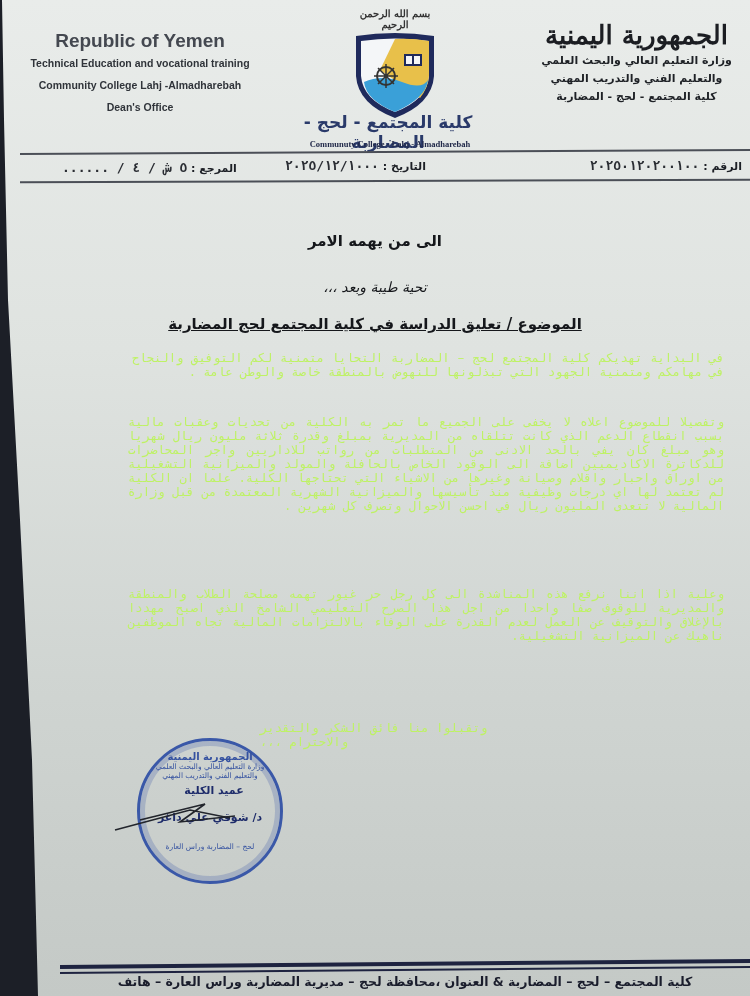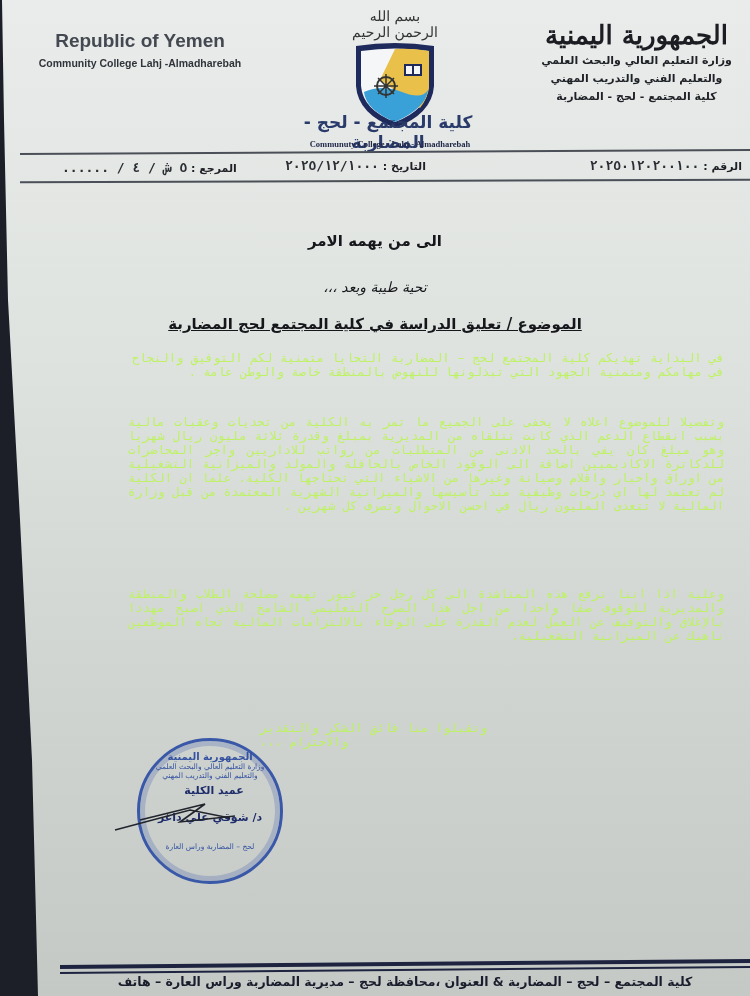--- a/index.html
+++ b/index.html
@@ -9,21 +9,21 @@
            background:linear-gradient(180deg,#e9ecea 0%,#dfe3e0 35%,#cfd4d1 70%,#c4c9c6 100%);
            clip-path:polygon(2px 0,750px 0,750px 996px,38px 996px,32px 760px,20px 520px,8px 300px,4px 120px); }
   .abs { position:absolute; }
   .en-head { left:15px; top:30px; width:250px; text-align:center; color:#3a3e45; }
   .en-title { font-family:"Liberation Sans",sans-serif; font-size:19px; font-weight:bold; color:#444850; margin-bottom:0; }
   .en-line { font-family:"Liberation Sans",sans-serif; font-size:10.5px; font-weight:bold; line-height:22px; color:#30343a; }
   .ar-head { right:6px; top:20px; width:215px; text-align:center; direction:rtl; color:#1e2126; }
   .ar-title { font-family:"DejaVu Serif",serif; font-size:26px; font-weight:bold; letter-spacing:1px; margin-bottom:2px; color:#1b1d22; }
   .ar-line { font-family:"DejaVu Sans",sans-serif; font-size:11px; font-weight:bold; line-height:18px; }
   .logo { left:350px; top:8px; width:90px; text-align:center; }
-  .basmala { font-family:"DejaVu Serif",serif; font-size:14px; color:#333; direction:rtl; }
+  .basmala { font-family:"DejaVu Serif",serif; font-size:10px; color:#333; direction:rtl;font-weight:bold; }
   .college-ar { left:288px; top:112px; width:200px; text-align:center; direction:rtl;
                 font-size:17px; font-weight:bold; color:#2a3a6a; font-family:"DejaVu Sans",sans-serif; }
   .college-en { left:290px; top:139px; width:200px; text-align:center;
                 font-family:"Liberation Serif",serif; font-size:8.5px; font-weight:bold; color:#222a4a; }
   .rule { position:absolute; height:2px; background:#4b4f57; }
   .meta { font-family:"DejaVu Sans",sans-serif; font-size:11px; font-weight:bold; color:#1d2026; direction:rtl; }
   .hand { font-family:"DejaVu Sans Mono",monospace; font-size:13px; color:#2a2d33; letter-spacing:1px; }
   .body-text { direction:rtl; text-align:justify; font-family:Liberation Mono, monospace; font-size:12.2px;
                color:#bef264; line-height:14px; }
   .center { text-align:center; direction:rtl; font-family:"DejaVu Sans",sans-serif; color:#15171b; }
@@ -35,21 +35,23 @@
   .footer-text { left:60px; top:974px; width:690px; direction:rtl; text-align:center;
                  font-size:12.5px; font-weight:bold; color:#1a1d2c; white-space:nowrap; overflow:hidden; }
 </style>
 </head>
 <body>
 
 <div class="paper"></div>
 
 <div class="abs en-head">
   <div class="en-title">Republic of Yemen</div>
+  <div class="en-line">Technical Education and vocational training</div>
   <div class="en-line">Community College Lahj -Almadharebah</div>
+  <div class="en-line">Dean's Office</div>
 </div>
 
 <div class="abs logo">
   <div class="basmala">بسم الله الرحمن الرحيم</div>
   <svg width="86" height="90" viewBox="0 0 86 90">
     <path d="M4 6 Q43 0 82 6 L82 46 Q80 74 43 88 Q6 74 4 46 Z" fill="#1f2a5c"></path>
     <path d="M9 11 Q43 6 77 11 L77 46 Q75 70 43 82 Q11 70 9 46 Z" fill="#f4f6f8"></path>
     <path d="M43 9 Q60 8 77 11 L77 46 Q76 58 68 68 L28 40 Z" fill="#e8c04a"></path>
     <path d="M12 52 Q30 44 50 52 T76 50 Q74 68 43 82 Q14 70 12 52 Z" fill="#3aa0d8"></path>
     <rect x="52" y="24" width="18" height="12" fill="#1f2a5c"></rect>

